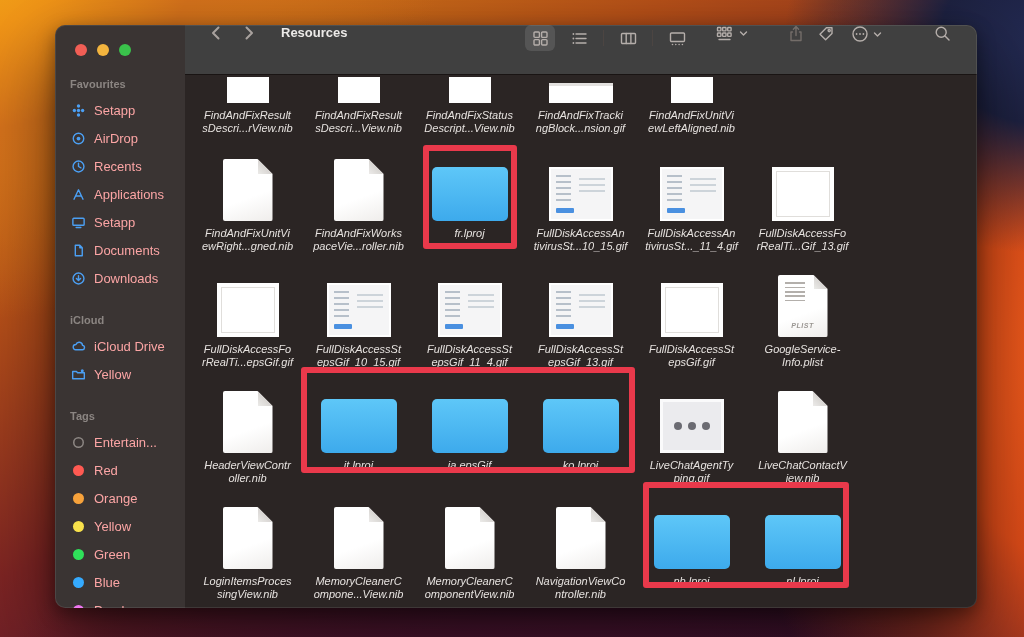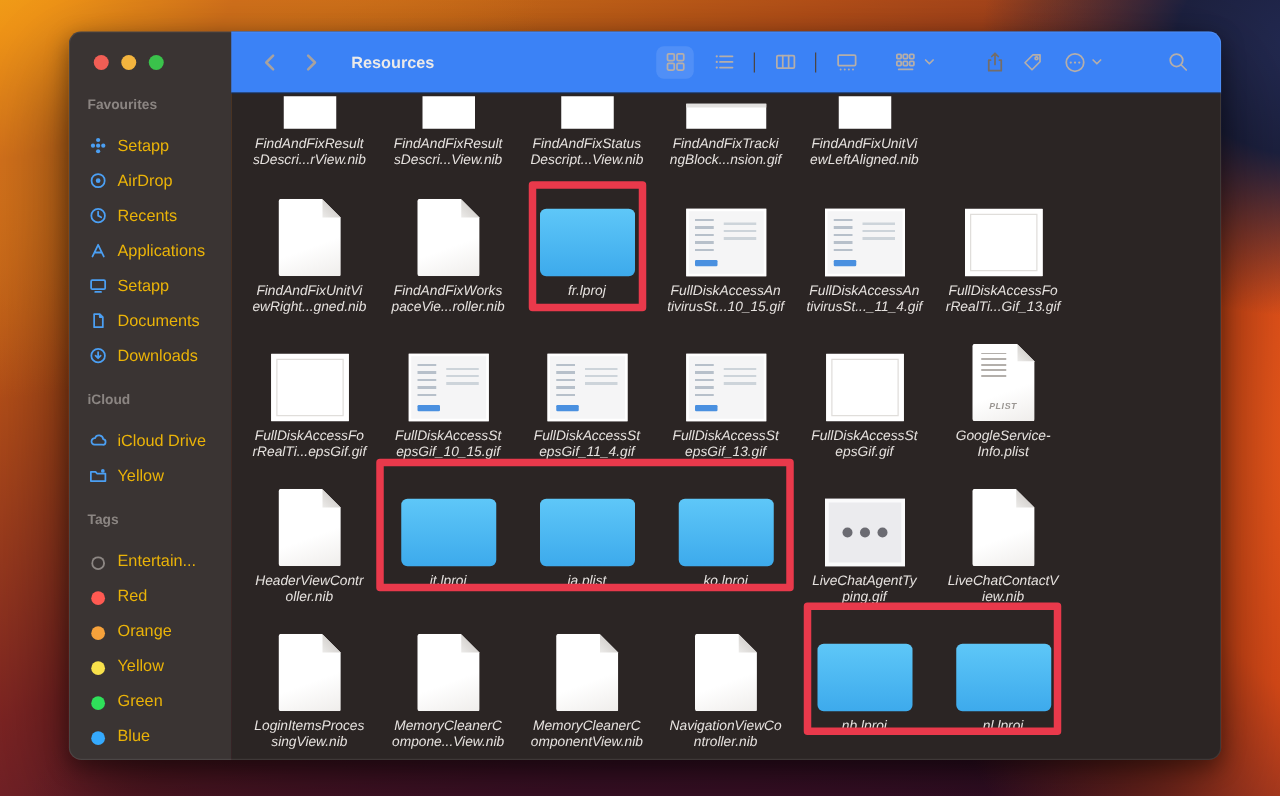--- a/index.html
+++ b/index.html
@@ -21,31 +21,31 @@
   }
   .window::after { content:""; position:absolute; inset:0; border-radius:10px;
     box-shadow:inset 0 0 0 1px rgba(255,255,255,.09); pointer-events:none; z-index:30; }
 
   
   .sidebar { width:130px; background:#3a3433; flex:none; padding:19px 0 0 0; }
   .lights { display:flex; gap:10px; padding-left:20px; }
   .light { width:12px; height:12px; border-radius:50%; }
   .sb-section { margin-top:22px; }
   .sb-head { font-size:11px; font-weight:700; color:#8b8582; padding-left:15px; margin-bottom:6px; }
-  .sb-item { display:flex; align-items:flex-end; gap:7px; height:28px; padding-left:15px;
-    font-size:13px; color:#eab308; }
+  .sb-item { display:flex; align-items:center; gap:7px; height:28px; padding-left:15px;
+    font-size:13px; color:#fca5a5; }
   .sb-ico { width:17px; height:16px; flex:none; display:flex; align-items:center; justify-content:center; }
   .sb-ico svg { stroke:#4b9ff3; fill:none; stroke-width:1.5; stroke-linecap:round; stroke-linejoin:round; }
   .tagdot { width:11px; height:11px; border-radius:50%; flex:none; margin:0 3px; }
   .tagdot.ring { box-shadow:inset 0 0 0 1.5px #8d8784; background:transparent !important; }
 
   
   .main { flex:1; display:flex; flex-direction:column; background:#2b2524; min-width:0; }
-  .toolbar { height:50px; flex:none; background:#3b82f6; border-bottom:1px solid #191413;
-    display:flex; align-items:center; padding:0 26px 0 20px; }
+  .toolbar { height:50px; flex:none; background:#404040; border-bottom:1px solid #191413;
+    display:flex; align-items:flex-start; padding:0 26px 0 20px; }
   .navbtn { width:20px; display:flex; justify-content:center; }
   .navbtn svg { stroke:#a9a29e; fill:none; stroke-width:2; stroke-linecap:round; stroke-linejoin:round; }
   .tb-title { margin-left:22px; font-size:13px; font-weight:700; color:#eceae8; }
   .tb-spacer { flex:1; }
   .tbico { display:flex; align-items:center; justify-content:center; }
   .tbico svg { stroke:#b5aeaa; fill:none; stroke-width:1.4; stroke-linecap:round; stroke-linejoin:round; }
   .viewseg { display:flex; align-items:center; gap:9px; }
   .segbtn { width:30px; height:26px; border-radius:6px; }
   .segbtn.active { background:rgba(255,255,255,.11); }
   .segsep { width:1px; height:16px; background:#4c4542; }
@@ -489,21 +489,21 @@
         <div class="cell">
             <div class="icoarea">
               <div class="i-folder"></div>
             </div>
             <div class="lbl">it.lproj</div>
           </div>
         <div class="cell">
             <div class="icoarea">
               <div class="i-folder"></div>
             </div>
-            <div class="lbl">ja.plist</div>
+            <div class="lbl">ja.epsGif</div>
           </div>
         <div class="cell">
             <div class="icoarea">
               <div class="i-folder"></div>
             </div>
             <div class="lbl">ko.lproj</div>
           </div>
         <div class="cell">
             <div class="icoarea">
               <div class="i-typing"></div>

